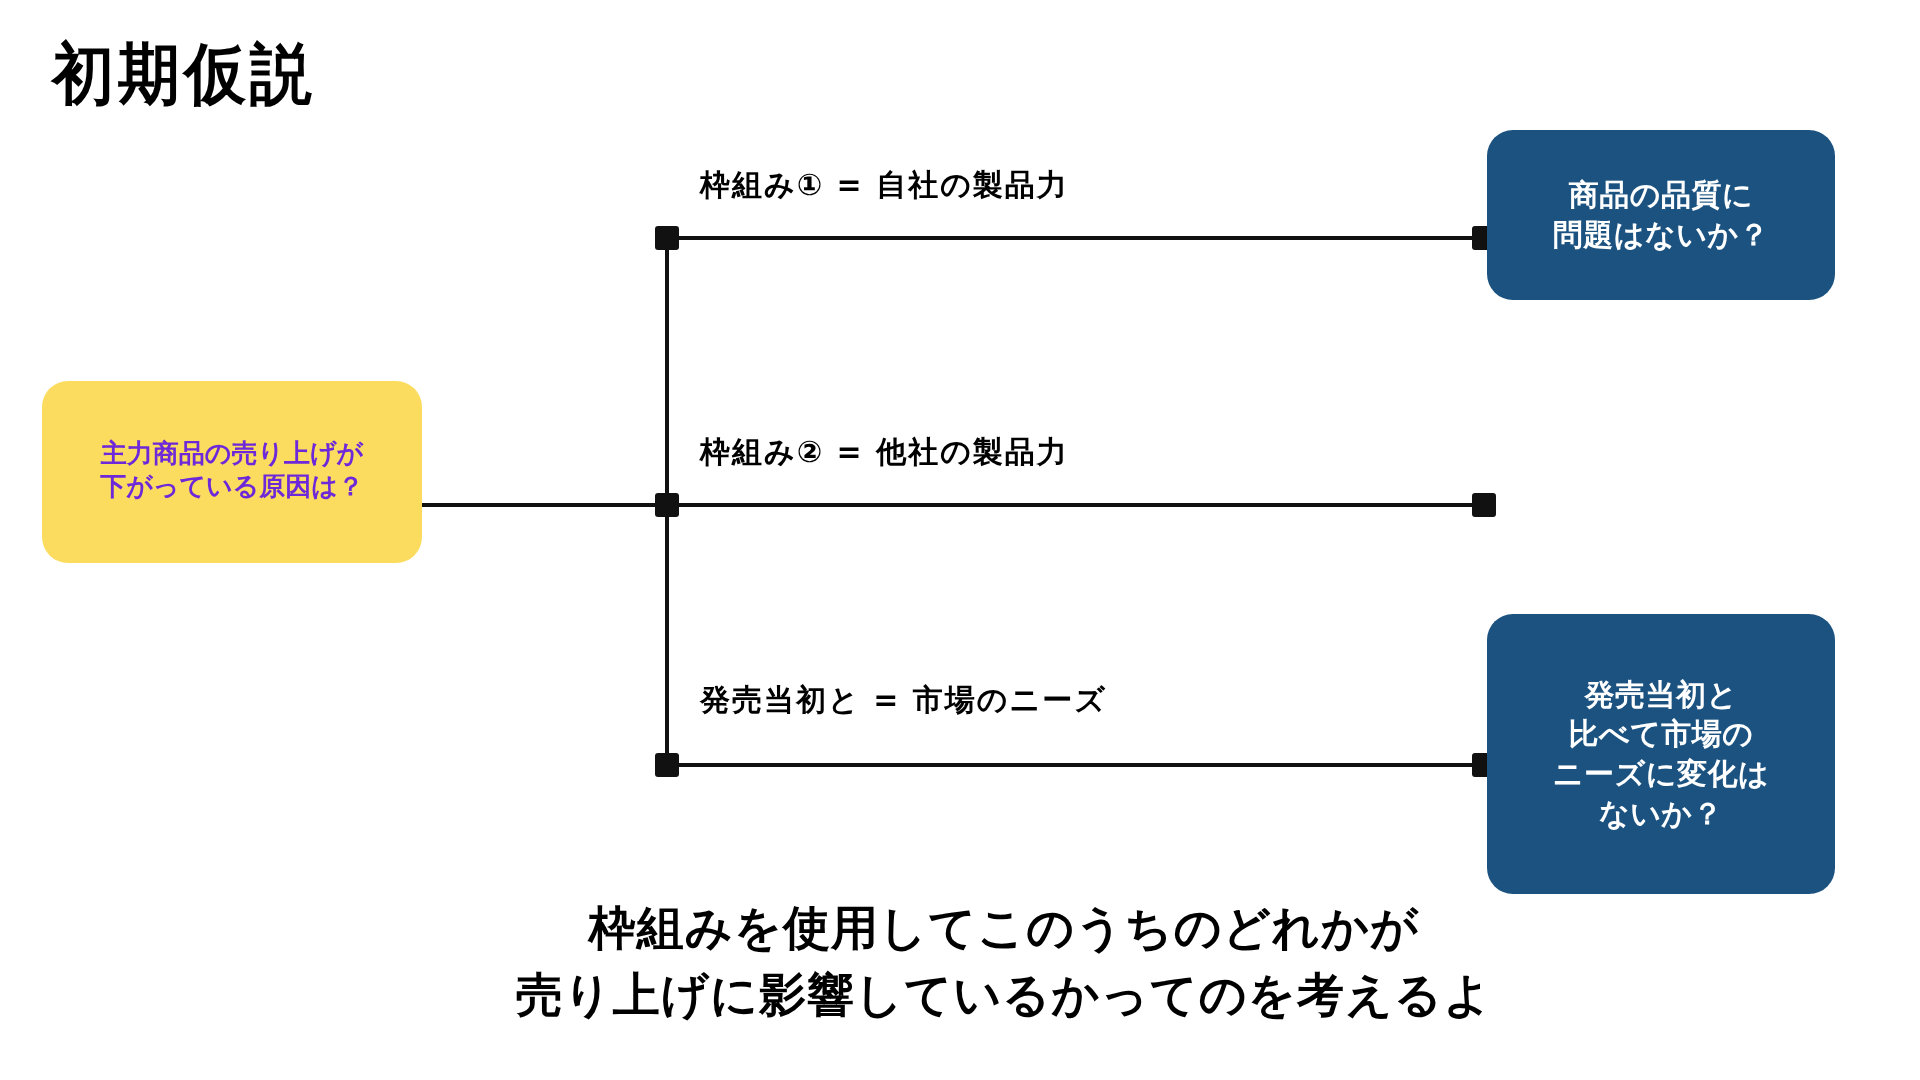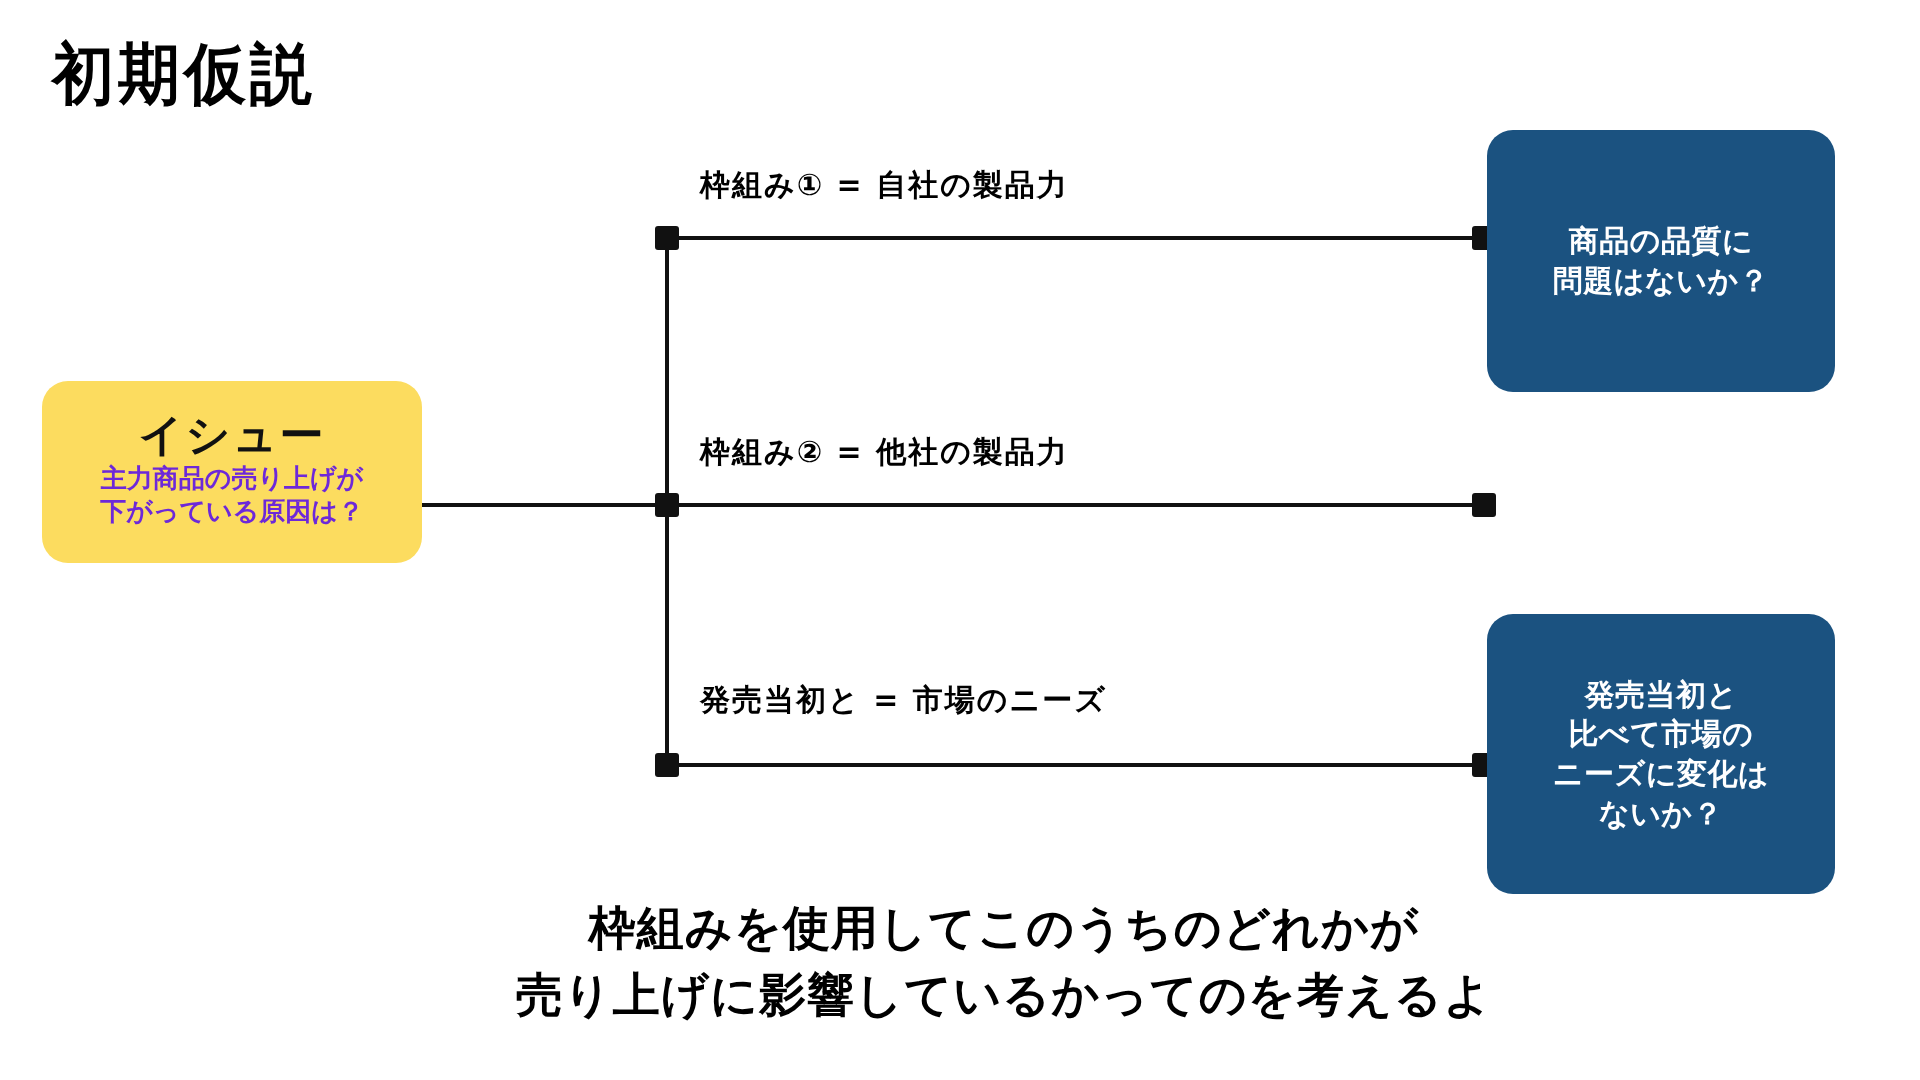--- a/index.html
+++ b/index.html
@@ -92,21 +92,21 @@
     left: 1487px;
     width: 348px;
     background: #1B5280;
     border-radius: 26px;
     display: flex;
     align-items: center;
     justify-content: center;
     box-sizing: border-box;
     padding: 10px 12px;
   }
-  .hyp-1 { top: 130px; height: 262px; }
+  .hyp-1 { top: 130px; height: 170px; }
   .hyp-2 { top: 385px; height: 232px; }
   .hyp-3 { top: 614px; height: 280px; }
   .hyp-text {
     color: #ffffff;
     font-size: 30px;
     font-weight: 700;
     line-height: 1.32;
     text-align: center;
     letter-spacing: 0.5px;
     white-space: pre-line;
@@ -159,21 +159,20 @@
     <rect x="655" y="753" width="24" height="24" rx="3" fill="#111111"></rect>
 
     <rect x="1472" y="226" width="24" height="24" rx="3" fill="#111111"></rect>
     <rect x="1472" y="493" width="24" height="24" rx="3" fill="#111111"></rect>
     <rect x="1472" y="753" width="24" height="24" rx="3" fill="#111111"></rect>
   </svg>
 
   <div class="page-title">初期仮説</div>
 
   <div class="issue-box">
-    <div class="issue-title">イシュー</div>
     <div class="issue-sub">主力商品の売り上げが</div>
     <div class="issue-sub">下がっている原因は？</div>
   </div>
 
   <div class="fw-label fw-1">枠組み① = 自社の製品力</div>
   <div class="fw-label fw-2">枠組み② = 他社の製品力</div>
   <div class="fw-label fw-3">発売当初と = 市場のニーズ</div>
 
   <div class="hyp-box hyp-1">
     <div class="hyp-text">商品の品質に

